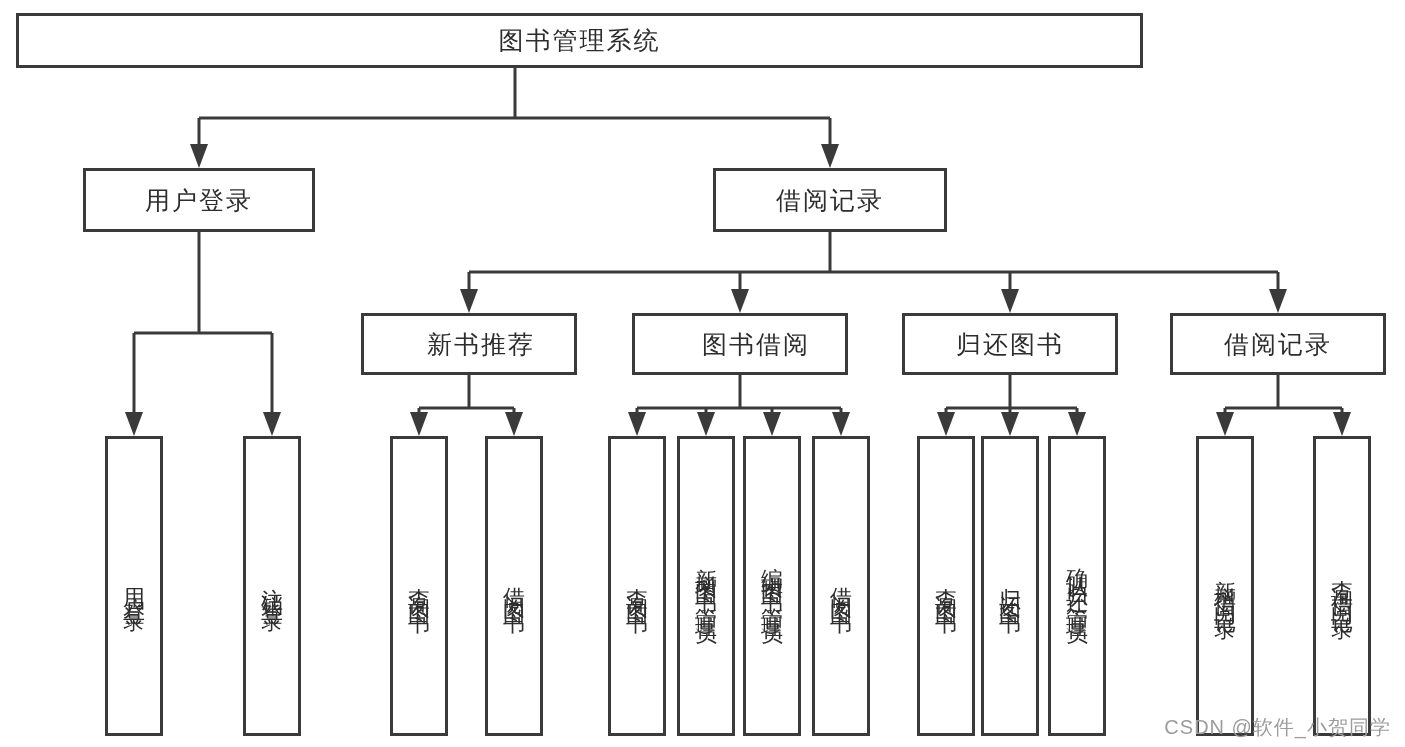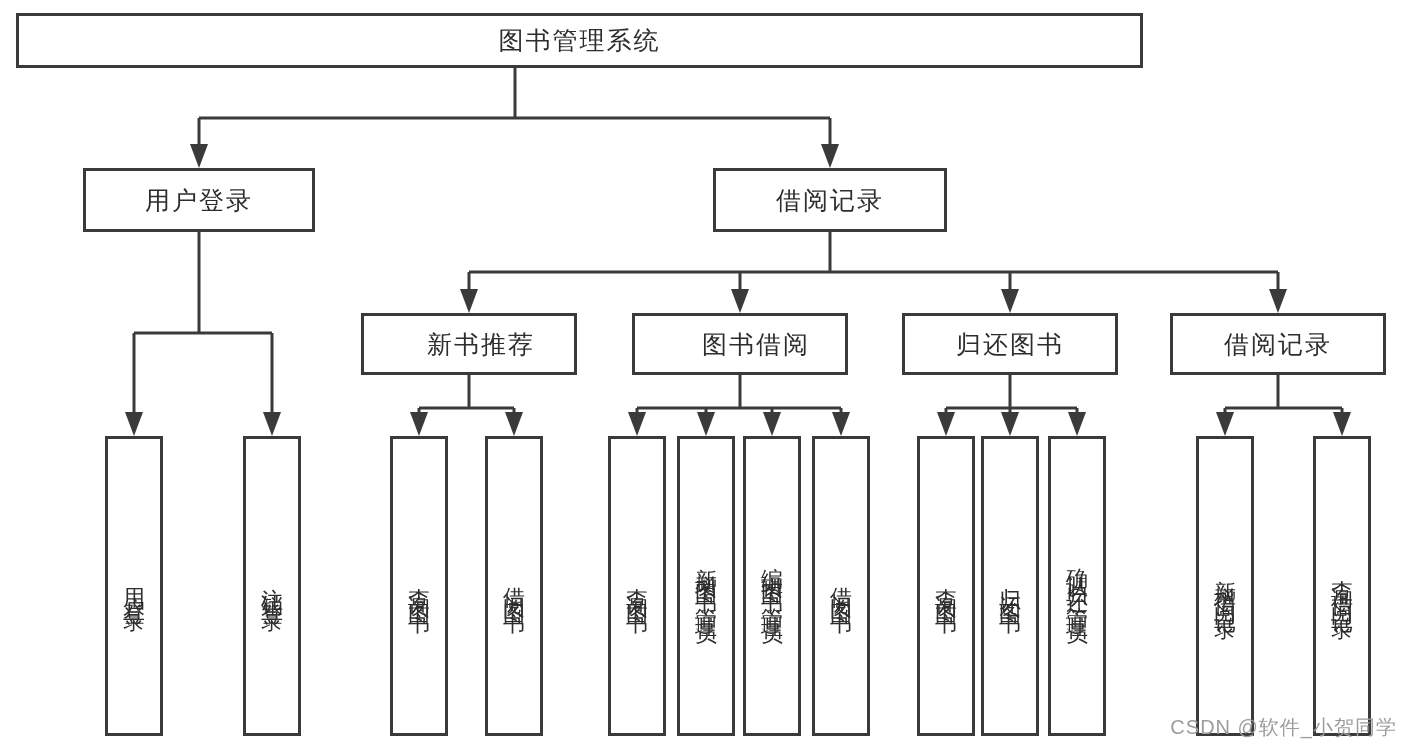--- a/index.html
+++ b/index.html
@@ -20,21 +20,21 @@
     color:#2d2d2d;
   }
   .node.h{font-size:25px;letter-spacing:2px;white-space:nowrap;}
   .node.v{
     writing-mode:vertical-rl;
     font-size:22px;letter-spacing:8px;
     line-height:1;
   }
   .watermark{
     position:absolute;
-    right:8px;top:714px;
+    right:14px;top:714px;
     font-size:20px;
     color:#9c9c9c;
     letter-spacing:1px;
     white-space:nowrap;
   }
 </style>
 </head>
 <body>
 
 <div class="canvas">

